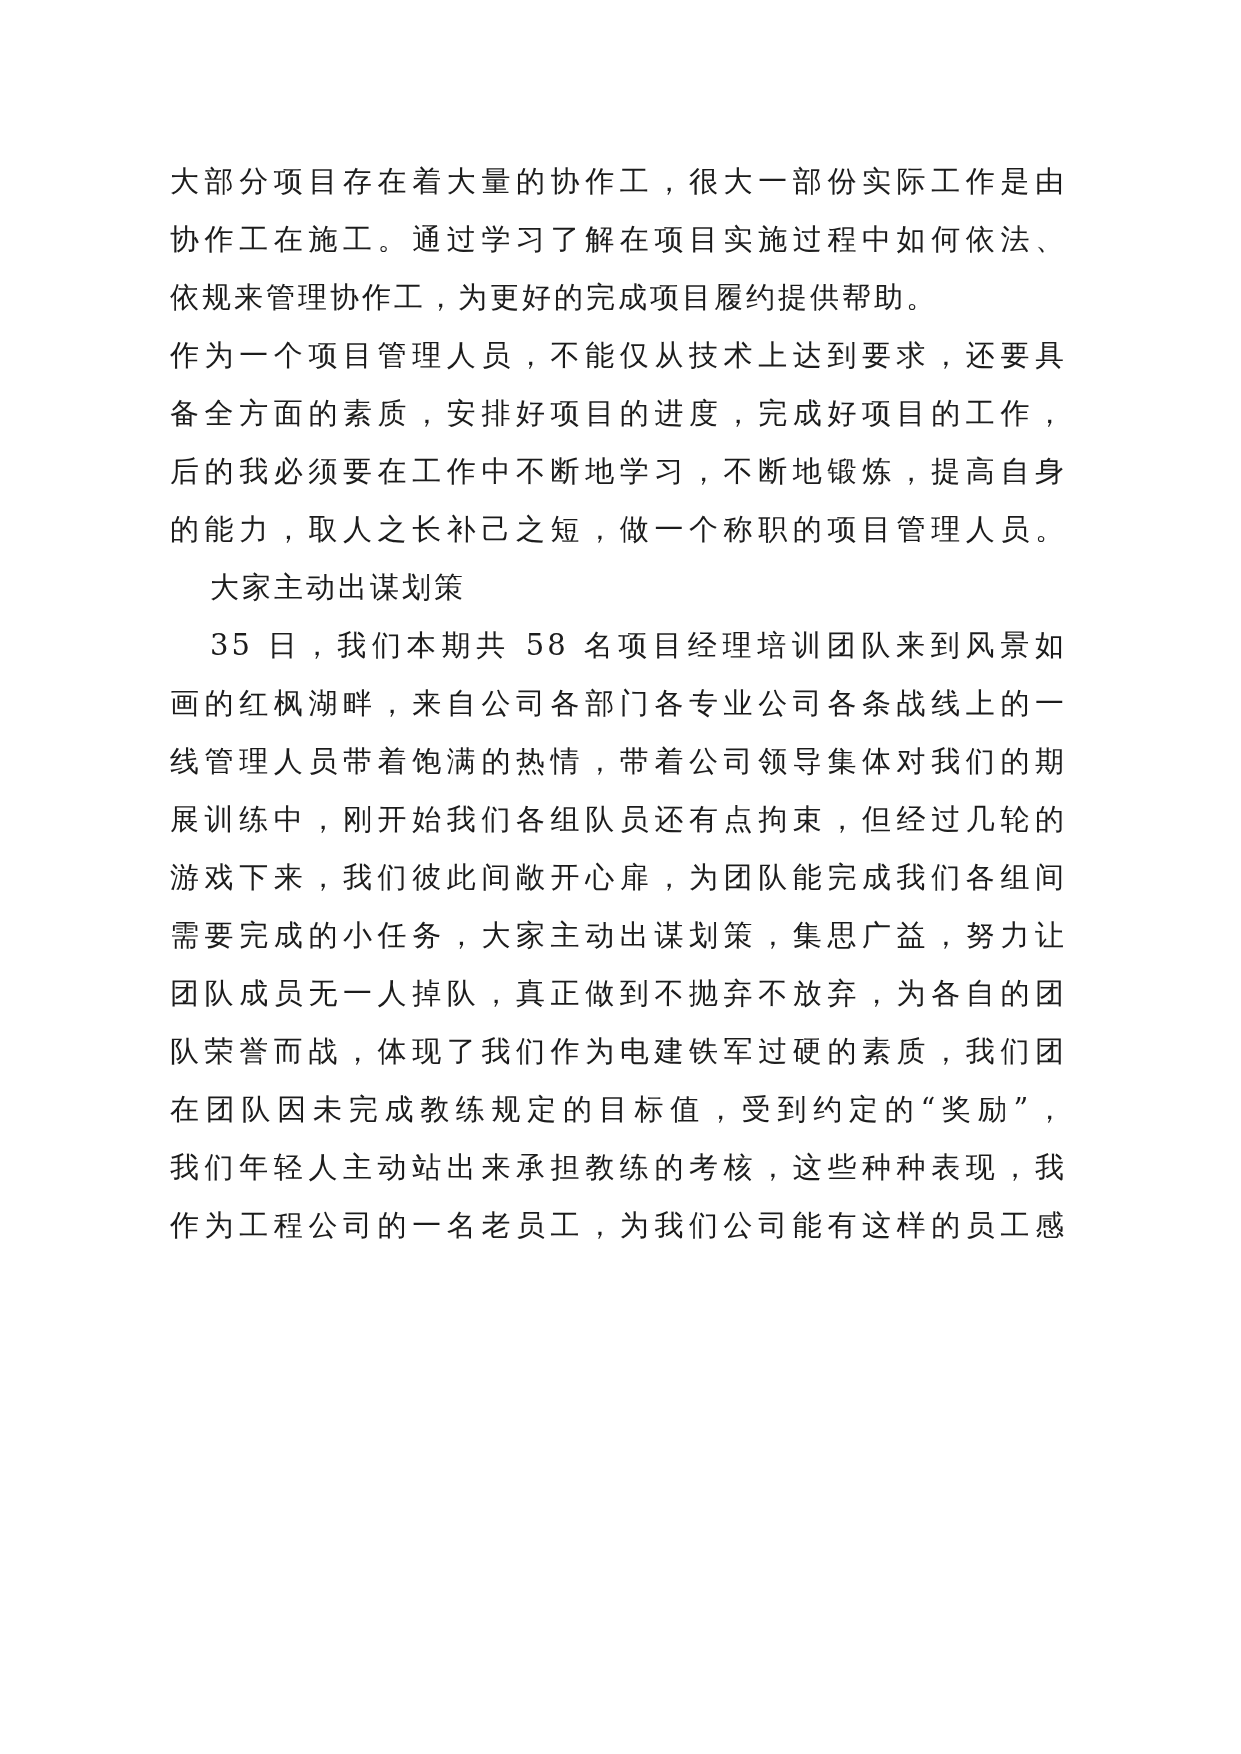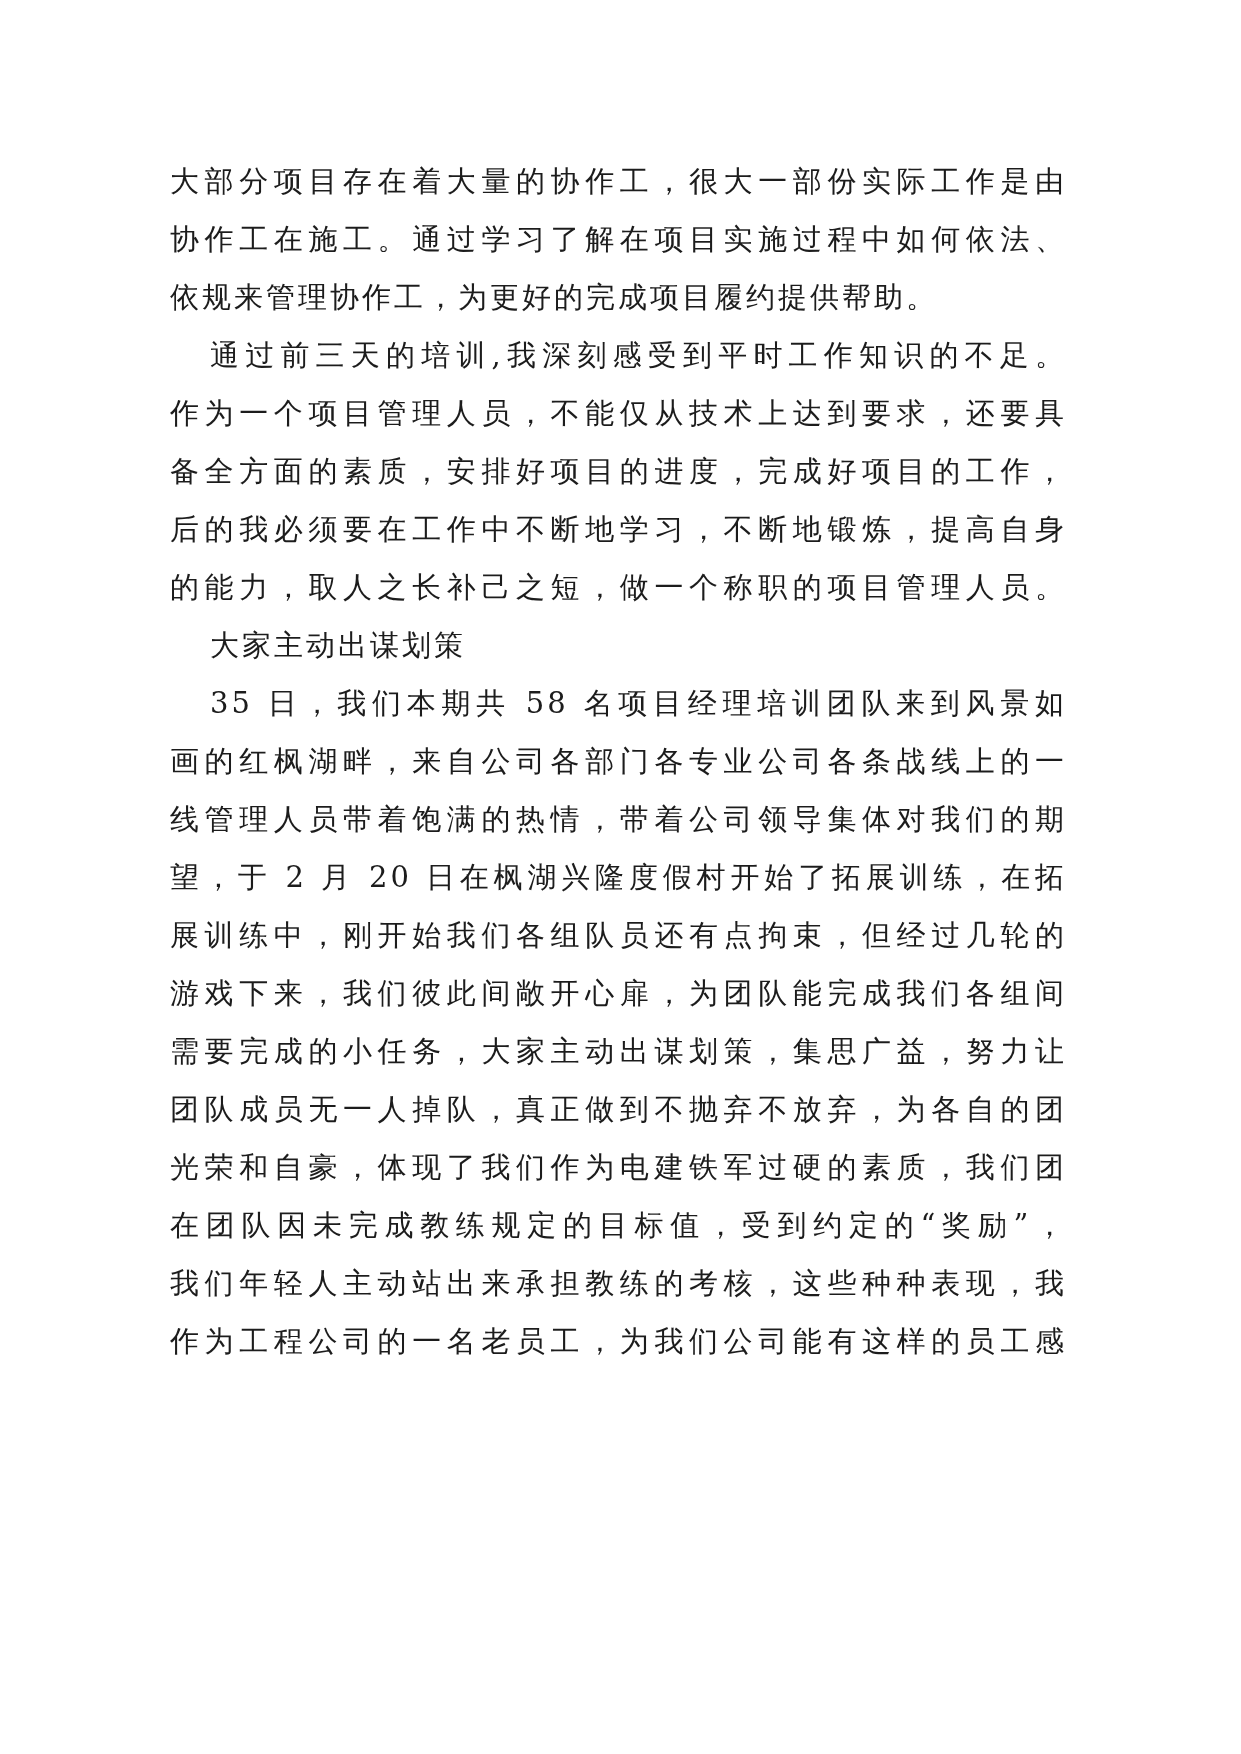--- a/index.html
+++ b/index.html
@@ -39,32 +39,30 @@
   }
 </style>
 </head>
 <body>
 
 <div class="page" style="background: rgb(255, 255, 255);">
   <div class="text-block" id="text-block" style="color: rgb(28, 28, 28);">
       <div class="line justify">大部分项目存在着大量的协作工，很大一部份实际工作是由</div>
       <div class="line justify">协作工在施工。通过学习了解在项目实施过程中如何依法、</div>
       <div class="line">依规来管理协作工，为更好的完成项目履约提供帮助。</div>
-      <div class="line justify indent">通过前三天的培训,我深刻感受到平时工作知识的不足。</div>
       <div class="line justify">作为一个项目管理人员，不能仅从技术上达到要求，还要具</div>
       <div class="line justify">备全方面的素质，安排好项目的进度，完成好项目的工作，</div>
       <div class="line justify">后的我必须要在工作中不断地学习，不断地锻炼，提高自身</div>
       <div class="line justify">的能力，取人之长补己之短，做一个称职的项目管理人员。</div>
       <div class="line indent">大家主动出谋划策</div>
       <div class="line justify indent">35 日，我们本期共 58 名项目经理培训团队来到风景如</div>
       <div class="line justify">画的红枫湖畔，来自公司各部门各专业公司各条战线上的一</div>
       <div class="line justify">线管理人员带着饱满的热情，带着公司领导集体对我们的期</div>
-      <div class="line justify">望，于 2 月 20 日在枫湖兴隆度假村开始了拓展训练，在拓</div>
       <div class="line justify">展训练中，刚开始我们各组队员还有点拘束，但经过几轮的</div>
       <div class="line justify">游戏下来，我们彼此间敞开心扉，为团队能完成我们各组间</div>
       <div class="line justify">需要完成的小任务，大家主动出谋划策，集思广益，努力让</div>
       <div class="line justify">团队成员无一人掉队，真正做到不抛弃不放弃，为各自的团</div>
-      <div class="line justify">光荣和自豪，体现了我们作为电建铁军过硬的素质，我们团</div>
+      <div class="line justify">队荣誉而战，体现了我们作为电建铁军过硬的素质，我们团</div>
       <div class="line justify">在团队因未完成教练规定的目标值，受到约定的“奖励”，</div>
       <div class="line justify">我们年轻人主动站出来承担教练的考核，这些种种表现，我</div>
       <div class="line justify">作为工程公司的一名老员工，为我们公司能有这样的员工感</div>
     </div>
 </div>
 
 </body></html>

